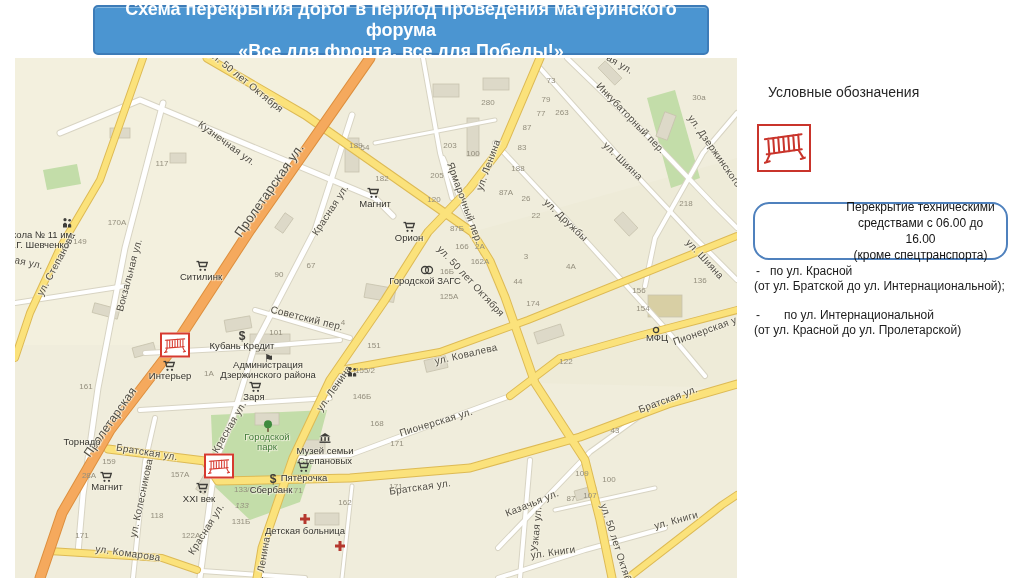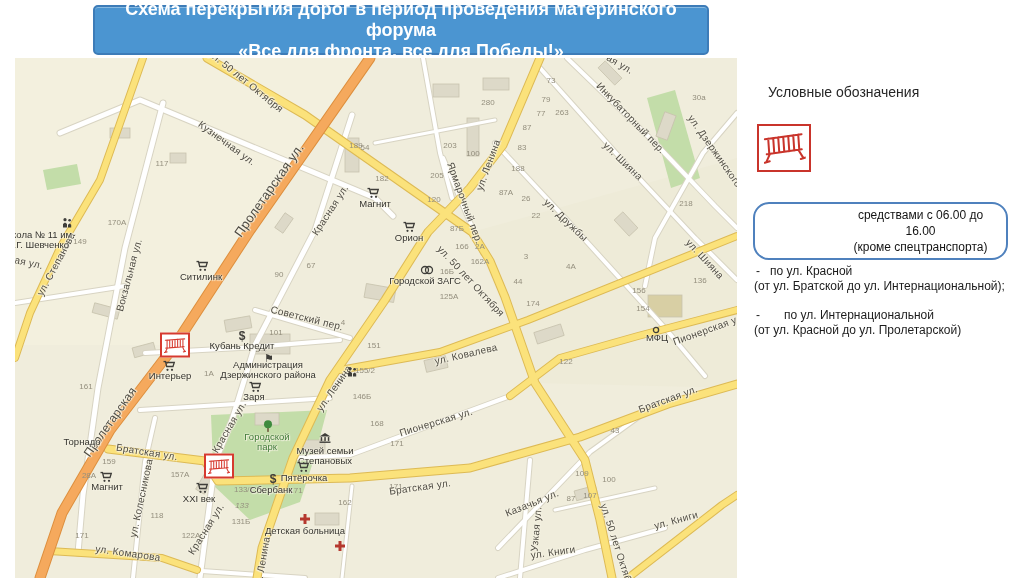--- a/index.html
+++ b/index.html
@@ -401,20 +401,21 @@
     </div>
 
   <div>
     <div class="legend-heading">Условные обозначения</div>
     <div class="legend-symbol" id="legend-fence">
         <svg width="42" height="34" viewBox="0 0 50 40">
           <path d="M3 8 L47 5 M4 26 L46 23 M7 7.7 L7 25.8 M13 7.3 L13 25.4 M19 6.9 L19 25.0 M25 6.5 L25 24.6 M31 6.1 L31 24.2 M37 5.7 L37 23.8 M43 5.3 L43 23.3  M8 25.5 L3 35 M1 36 L7 34.5 M42 23.5 L47 33 M44 34.5 L50 33" fill="none" stroke="#c9342b" stroke-width="2.4" stroke-linecap="round"></path>
         </svg>
       </div>
     <div class="closure-box">
+      <div>Перекрытие техническими</div>
       <div>средствами с 06.00 до 16.00</div>
       <div>(кроме спецтранспорта)</div>
     </div>
     <div class="notes">
       <div class="note">
         <span class="dash">-</span>
         <div class="nt">по ул. Красной</div>
         <div class="nd">(от ул. Братской до ул. Интернациональной);</div>
       </div>
       <div class="note">

